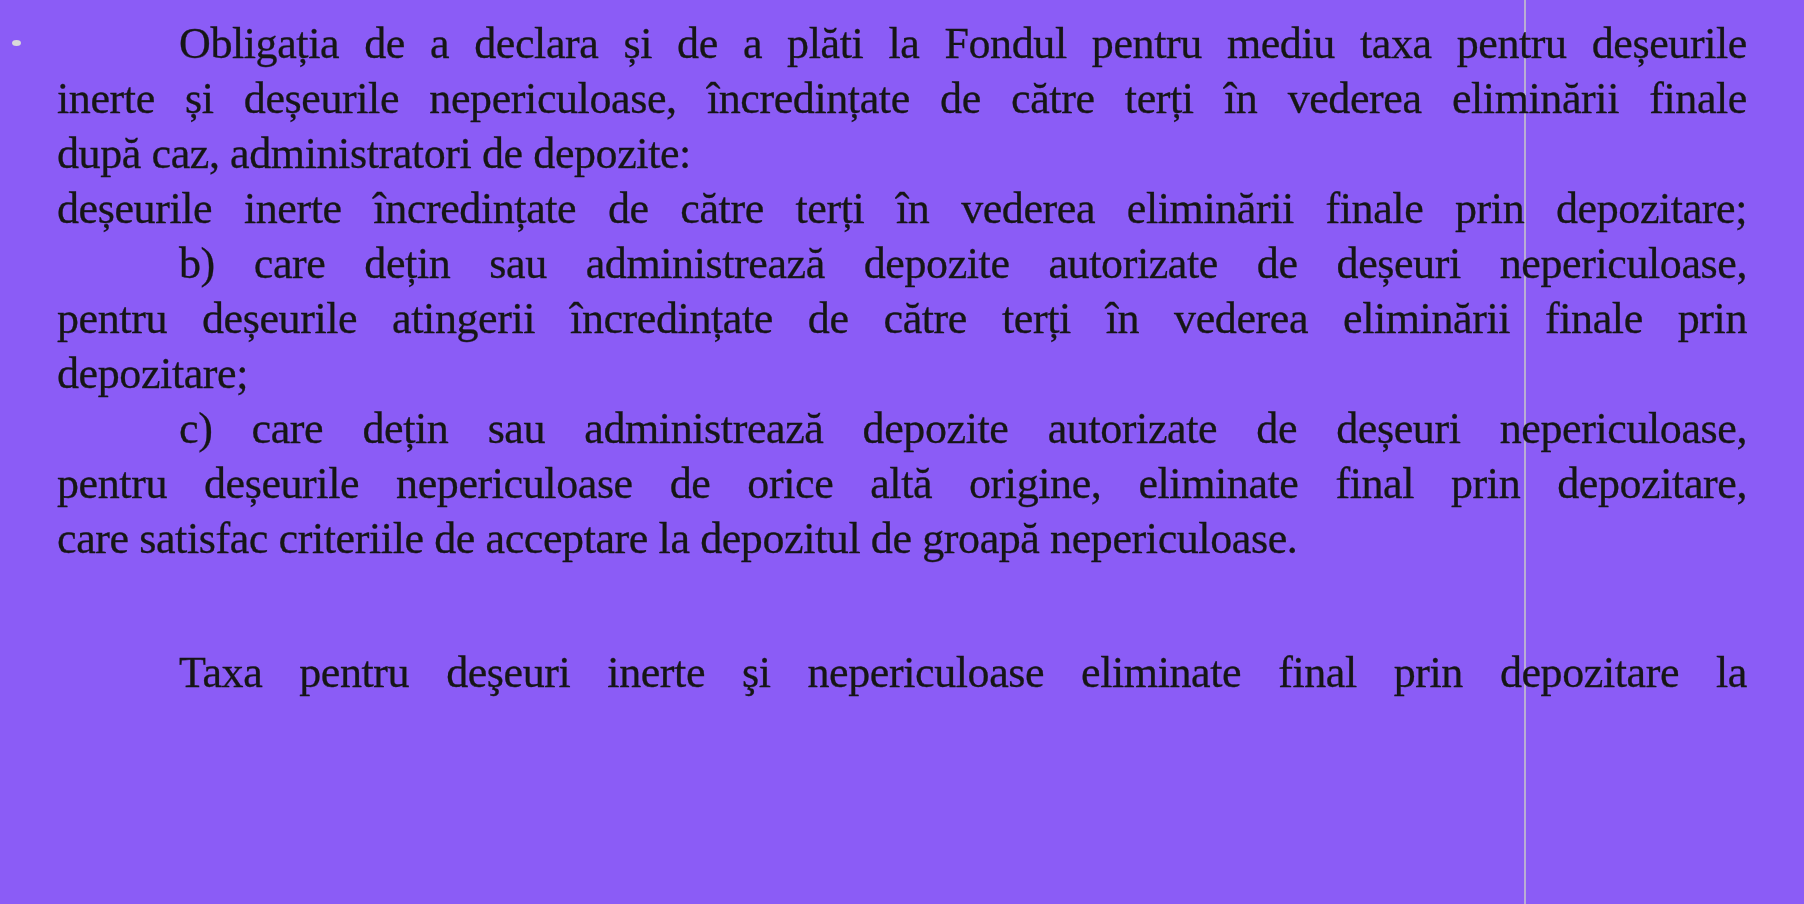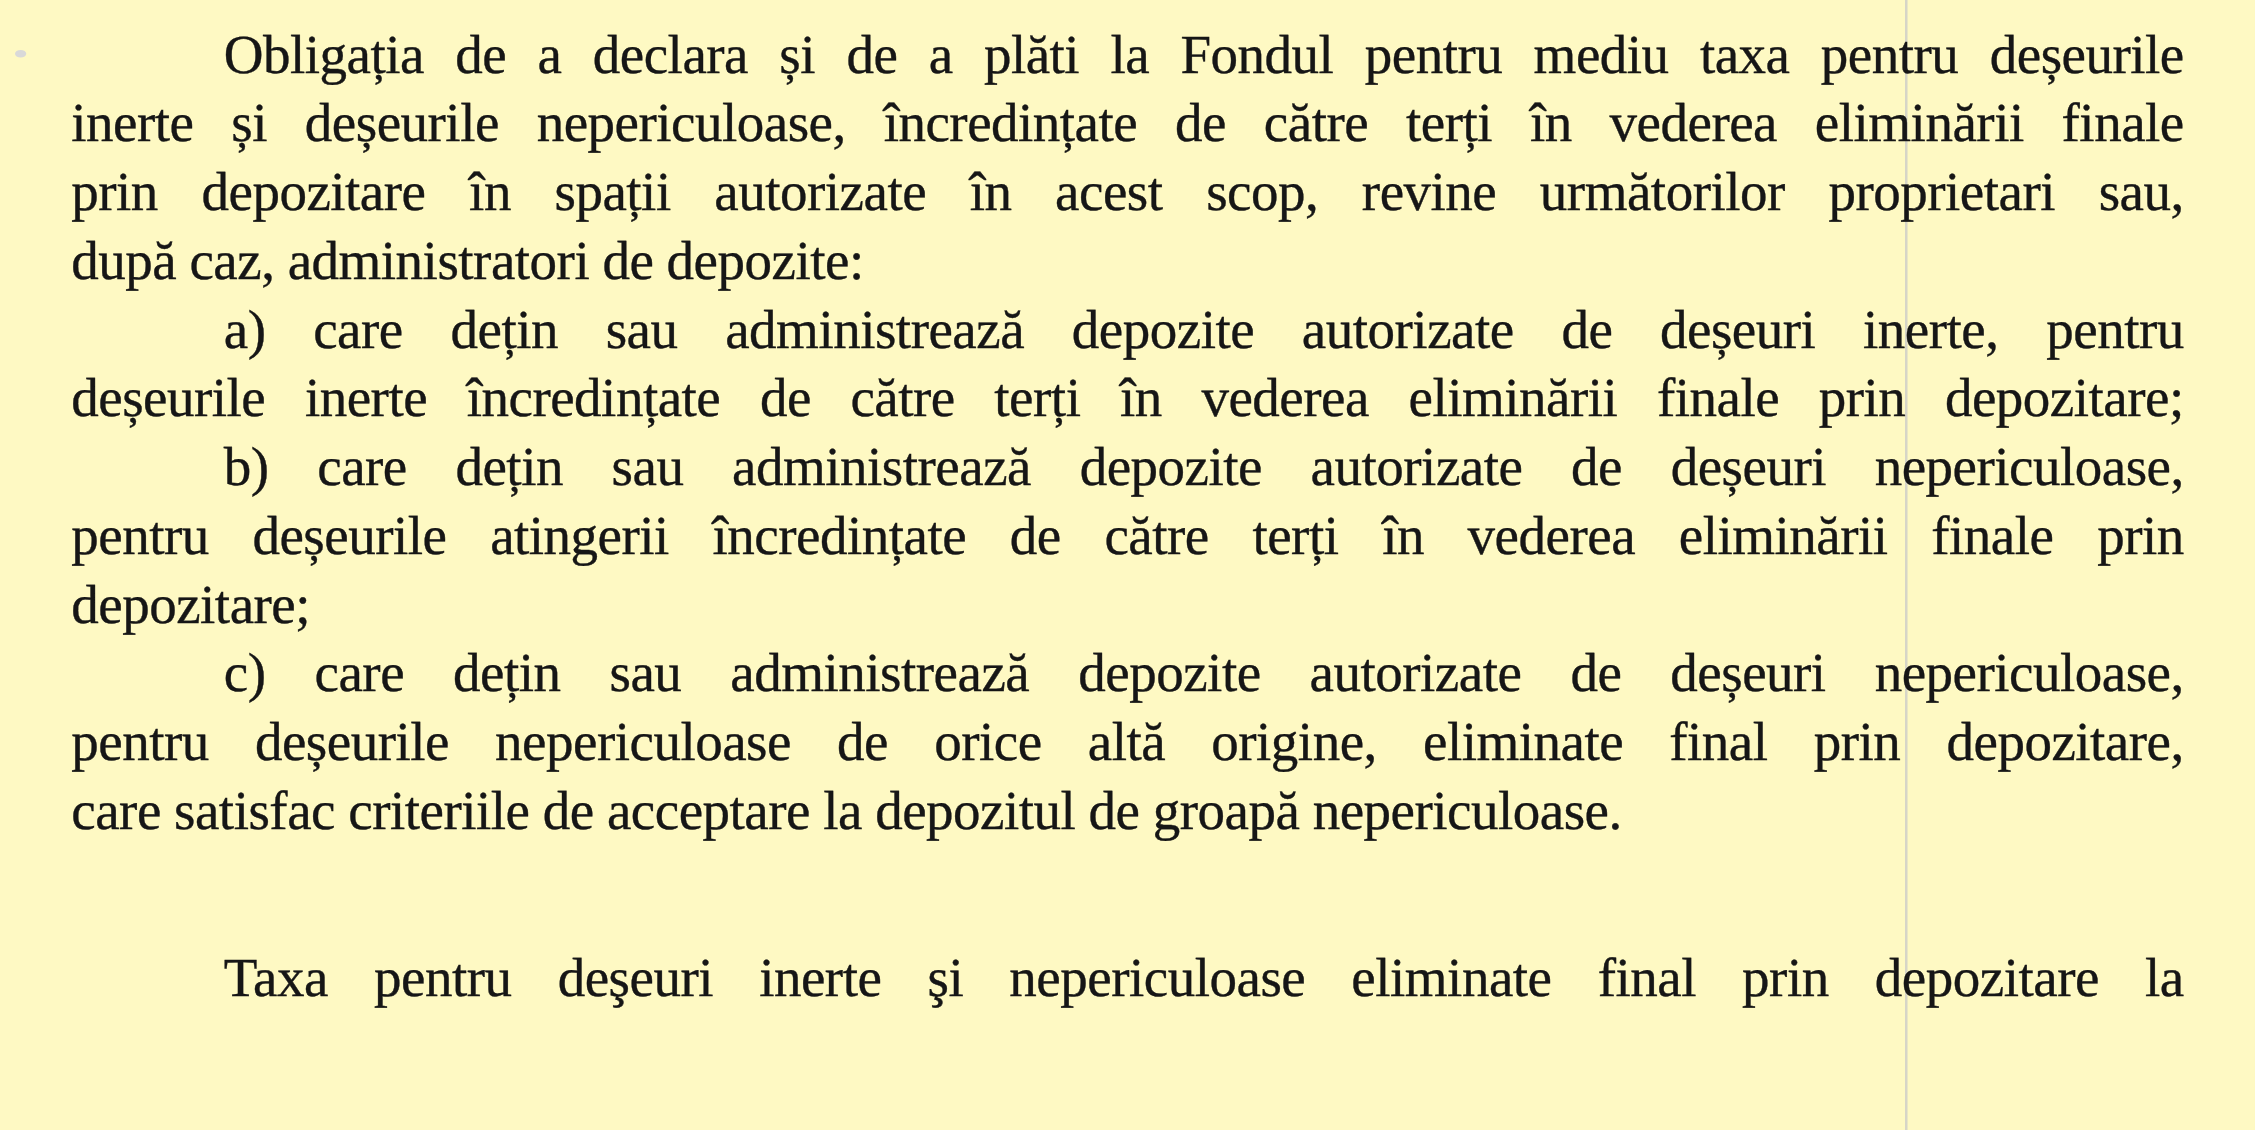--- a/index.html
+++ b/index.html
@@ -7,21 +7,21 @@
     padding: 0;
     width: 1804px;
     height: 904px;
     overflow: hidden;
     background: #ffffff;
   }
   .page {
     position: relative;
     width: 1804px;
     height: 904px;
-    background: #fef9c3;
+    background: #8b5cf6;
   }
   .vline {
     position: absolute;
     top: 0;
     bottom: 0;
     left: 1524px;
     width: 2px;
     background: #c8c8c8;
     opacity: 0.75;
   }
@@ -70,23 +70,21 @@
 </style>
 </head>
 <body>
 
 <div class="page">
   <div class="vline"></div>
   <div class="speck"></div>
   <div class="textblock" id="textblock">
       <div class="line indent"><span class="seg">Obligația de a declara și de a plăti la Fondul pentru mediu taxa pentru deșeurile</span></div>
       <div class="line"><span class="seg">inerte și deșeurile nepericuloase, încredințate de către terți în vederea eliminării finale</span></div>
-      <div class="line"><span class="seg">prin depozitare în spații autorizate în acest scop, revine următorilor proprietari sau,</span></div>
       <div class="line no-just"><span class="seg">după caz, administratori de depozite:</span></div>
-      <div class="line indent"><span class="seg">a) care dețin sau administrează depozite autorizate de deșeuri inerte, pentru</span></div>
       <div class="line"><span class="seg">deșeurile inerte încredințate de către terți în vederea eliminării finale prin depozitare;</span></div>
       <div class="line indent"><span class="seg">b) care dețin sau administrează depozite autorizate de deșeuri nepericuloase,</span></div>
       <div class="line"><span class="seg">pentru deșeurile atingerii încredințate de către terți în vederea eliminării finale prin</span></div>
       <div class="line no-just"><span class="seg">depozitare;</span></div>
       <div class="line indent"><span class="seg">c) care dețin sau administrează depozite autorizate de deșeuri nepericuloase,</span></div>
       <div class="line"><span class="seg">pentru deșeurile nepericuloase de orice altă origine, eliminate final prin depozitare,</span></div>
       <div class="line no-just"><span class="seg">care satisfac criteriile de acceptare la depozitul de groapă nepericuloase.</span></div>
       <div class="line indent gap"><span class="seg">Taxa pentru deşeuri inerte şi nepericuloase eliminate final prin depozitare la</span></div>
     </div>
 </div>

